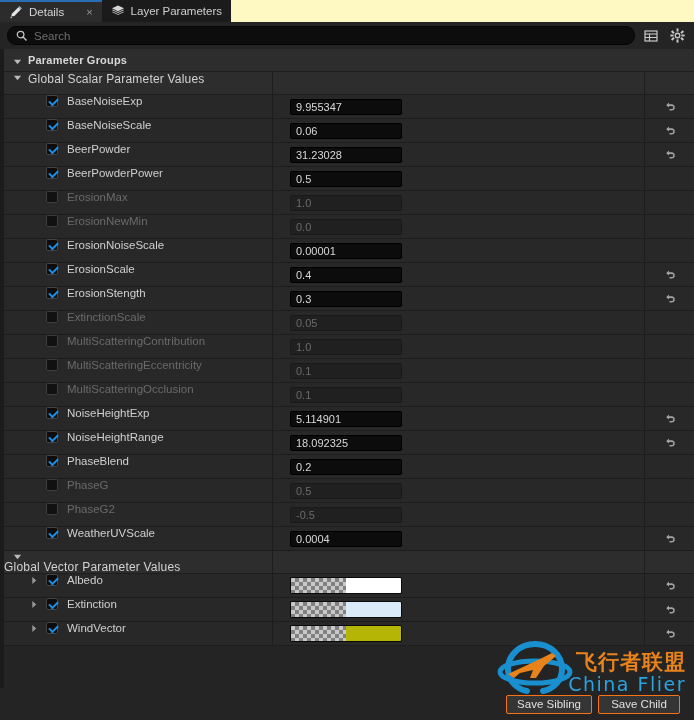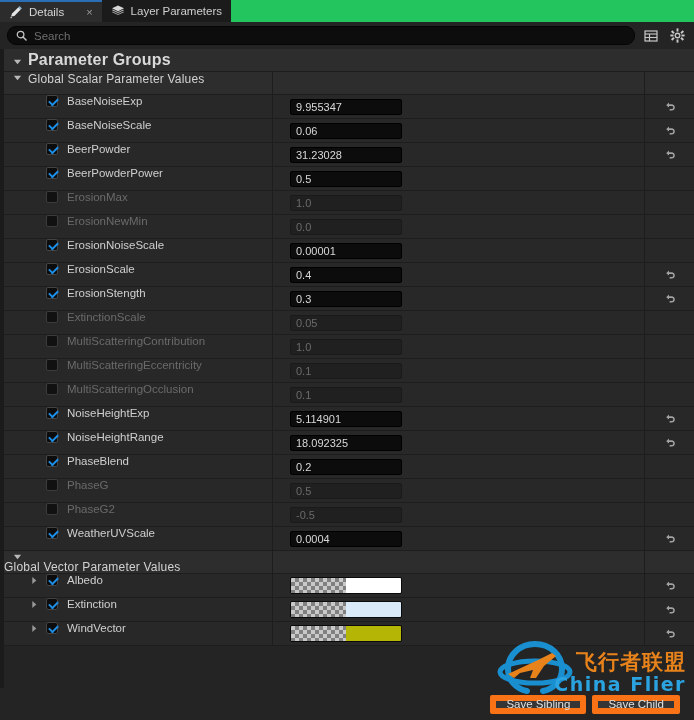--- a/index.html
+++ b/index.html
@@ -5,21 +5,21 @@
   html,body{margin:0;padding:0;background:#1b1b1b;}
   body{
     width:694px;height:720px;overflow:hidden;
     font-family:"Liberation Sans",sans-serif;
     font-size:11px;color:#c8c8c8;
     -webkit-font-smoothing:antialiased;
   }
   .app{position:relative;width:694px;height:720px;background:#242424;box-sizing:border-box;}
 
   
-  .tabbar{display:flex;height:22px;background:#22c55e;align-items:stretch;}
+  .tabbar{display:flex;height:22px;background:#fef9c3;align-items:stretch;}
   .tab{display:flex;align-items:center;gap:6px;padding:0 9px;height:22px;box-sizing:border-box;
        font-size:11.5px;color:#d6d6d6;position:relative;}
   .tab.active{background:#2c2c2c;border-top:2px solid #2a6fb5;box-sizing:border-box;}
   .tab.inactive{background:#1b1b1b;color:#cfcfcf;}
   .tab .tabicon{width:14px;height:14px;display:inline-block;position:relative;flex:none;}
   .tab .tabclose{margin-left:16px;color:#9a9a9a;font-size:11px;cursor:pointer;}
 
   
   .ico-pencil svg{display:block}
   .ico-layers svg{display:block}
@@ -34,21 +34,21 @@
   .hdr-btn{width:20px;height:20px;display:flex;align-items:center;justify-content:center;
            flex:none;cursor:pointer;}
 
   
   .tree{position:absolute;left:0;right:0;top:49px;bottom:0;background:#242424;
         border-left:4px solid #1b1b1b;box-sizing:border-box;}
   .row{position:relative;height:24px;display:flex;align-items:center;
        border-bottom:1px solid #1d1d1d;box-sizing:border-box;}
 
   .group{background:#2d2d2d;height:23px;}
-  .group .gname{font-size:16px;font-weight:bold;color:#d9d9d9;letter-spacing:.2px;}
+  .group .gname{font-size:11px;font-weight:bold;color:#d9d9d9;letter-spacing:.2px;}
   .group.sub .gname{font-weight:normal;font-size:12px;color:#d2d2d2;}
   .group .caret{margin:0 6px 0 9px;}
 
   .prow{background:#282828;}
 
   
   .c-name{position:relative;display:flex;align-items:flex-start;width:268px;height:100%;
           box-sizing:border-box;flex:none;}
   .c-val{position:relative;width:372px;height:100%;flex:none;box-sizing:border-box;
          border-left:1px solid #1d1d1d;display:flex;align-items:center;}
@@ -87,30 +87,30 @@
 
   .reset{width:14px;height:14px;cursor:pointer;opacity:.78;}
   .reset.hidden{visibility:hidden;}
 
   .caret{width:9px;height:9px;flex:none;}
 
   
   .bottombar{position:absolute;left:0;right:0;bottom:0;height:32px;background:#242424;
              display:flex;align-items:center;justify-content:flex-end;gap:6px;padding-right:14px;
              box-sizing:border-box;}
-  .btn{height:19px;min-width:82px;background:#353535;border:6px solid #f97316;border-radius:2px;
+  .btn{height:19px;min-width:82px;background:#353535;border:1px solid #f97316;border-radius:2px;
        color:#e0e0e0;font-size:11.5px;display:flex;align-items:center;justify-content:center;
        padding:0 10px;box-sizing:border-box;cursor:pointer;}
 
   
   .watermark{position:absolute;right:6px;bottom:18px;width:196px;height:62px;
              pointer-events:none;}
   .wm-cn{position:absolute;right:2px;top:8px;font-size:21px;font-weight:bold;color:#e8821a;
          letter-spacing:1px;font-family:"DejaVu Sans",sans-serif;}
-  .wm-en{position:absolute;right:2px;top:33px;font-size:19px;font-weight:bold;color:#2aa3e0;
+  .wm-en{position:absolute;right:2px;top:33px;font-size:19px;font-weight:normal;color:#2aa3e0;
          letter-spacing:1.5px;font-family:"DejaVu Sans",sans-serif;}
   .wm-logo{position:absolute;left:0;top:0;width:86px;height:58px;}
 
   .scrollgap{position:absolute;left:0;top:49px;width:4px;bottom:0;background:#1b1b1b;}
 </style>
 </head>
 <body>
 
 <div class="app">
 

